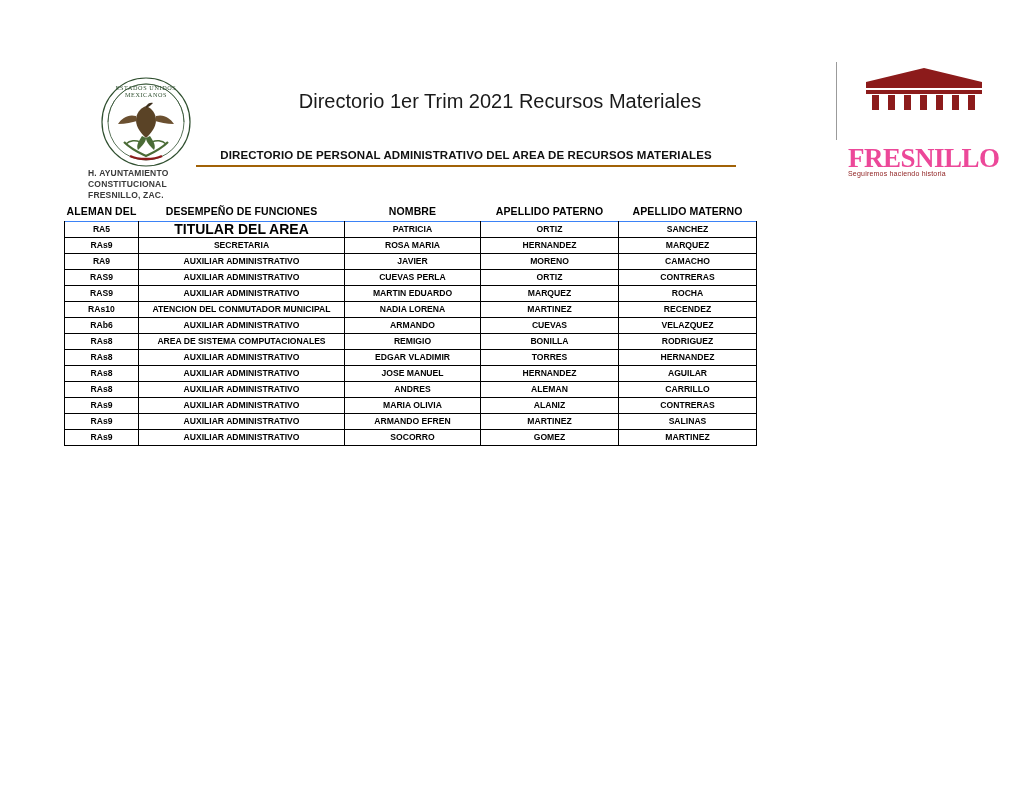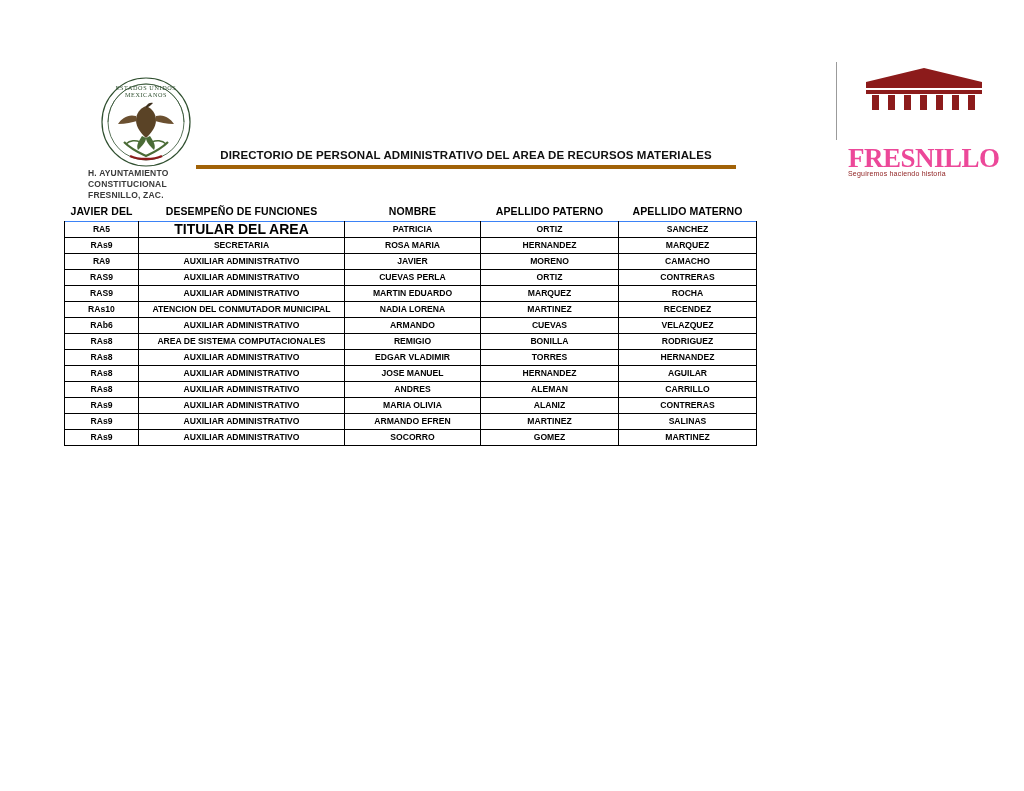--- a/index.html
+++ b/index.html
@@ -59,21 +59,21 @@
     font-size: 20px;
     color: #1a1a1a;
   }
 
   .subtitle-wrap {
     position: absolute;
     left: 196px;
     top: 145px;
     width: 540px;
     text-align: center;
-    border-bottom: 4px solid #a16207;
+    border-bottom: 2px solid #a16207;
     padding-bottom: 2px;
   }
   .subtitle {
     font-size: 11.5px;
     font-weight: bold;
     letter-spacing: 0.1px;
     color: #111;
   }
 
   .logo-ayto {
@@ -214,20 +214,21 @@
         <path d="M34,84 C42,88 58,88 66,84" fill="none" stroke="#8c1b1b" stroke-width="2.4"></path>
       </svg>
     </div>
 
     <div class="crest-caption">
       <div>H. AYUNTAMIENTO</div>
       <div>CONSTITUCIONAL</div>
       <div>FRESNILLO, ZAC.</div>
     </div>
 
+    <div class="doc-title">Directorio 1er Trim 2021 Recursos Materiales</div>
 
     <div class="subtitle-wrap">
       <span class="subtitle">DIRECTORIO DE PERSONAL ADMINISTRATIVO DEL AREA DE RECURSOS MATERIALES</span>
     </div>
 
 
     <div class="divider-vert"></div>
 
     <div class="logo-fresnillo">
       <div class="building">
@@ -252,21 +253,21 @@
     <table class="directory">
       <colgroup>
         <col class="c-clave">
         <col class="c-func">
         <col class="c-nom">
         <col class="c-pat">
         <col class="c-mat">
       </colgroup>
       <thead>
         <tr>
-          <th>JAVIER DEL</th>
+          <th>ALEMAN DEL</th>
           <th>DESEMPEÑO DE FUNCIONES</th>
           <th>NOMBRE</th>
           <th>APELLIDO PATERNO</th>
           <th>APELLIDO MATERNO</th>
         </tr>
       </thead>
       <tbody id="table-body">
           <tr>
             <td>RA5</td>
             <td>TITULAR DEL AREA</td>

